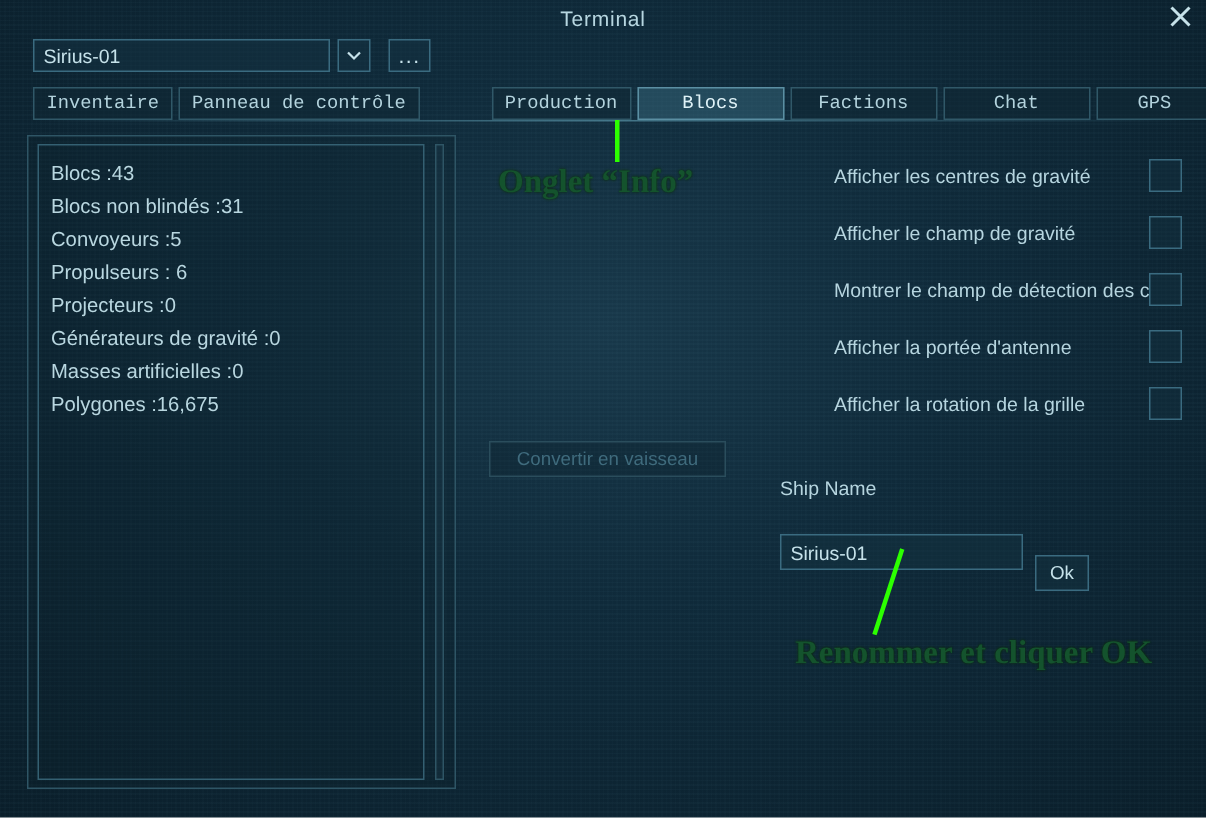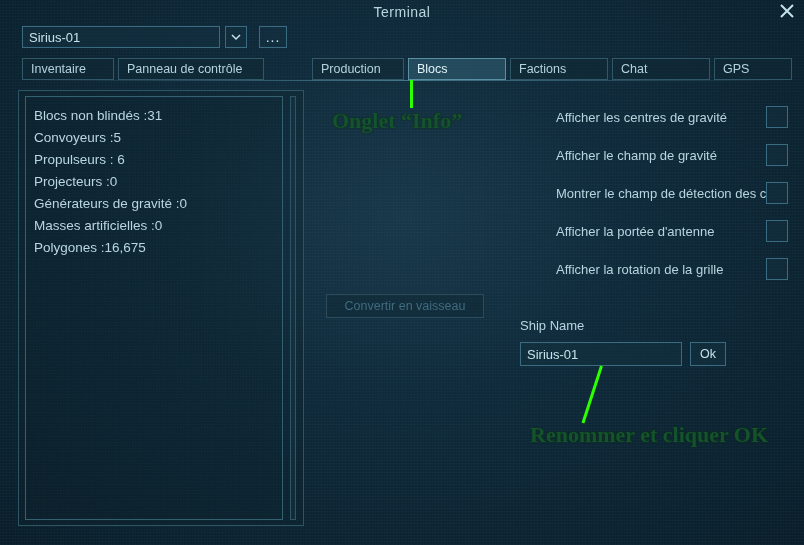--- a/index.html
+++ b/index.html
@@ -75,24 +75,25 @@
   .tab-row {
     position: absolute;
     top: 58px; left: 22px; right: 8px;
     display: flex; gap: 4px;
   }
   .tab {
     height: 22px;
     border: 1px solid #305868;
     background: rgba(15,40,52,0.5);
     color: #b3d3dd;
-    display: flex; align-items: center; justify-content: flex-start;
+    display: flex; align-items: center; justify-content: center;
     font-size: 12.5px;
     padding: 0 8px;
     white-space: nowrap;
+    font-family: Liberation Mono, monospace;
   }
   .tab.w1 { flex: 0 0 92px; }
   .tab.w2 { flex: 0 0 146px; }
   .tab.w3 { flex: 0 0 92px; margin-left: 44px; }
   .tab.wsmall { flex: 0 0 98px; }
   .tab.wgps { flex: 0 0 78px; }
   .tab.active {
     background: rgba(60,110,130,0.45);
     border-color: #5b8fa3;
     color: #dff2f7;
@@ -178,20 +179,21 @@
     font: inherit;
     outline: none;
   }
   .ok-btn {
     width: 36px; height: 24px;
     border: 1px solid #3a6b80;
     background: rgba(20,50,65,0.45);
     color: #c6e2ea;
     display: flex; align-items: center; justify-content: center;
     font-size: 12.5px;
+    margin-top: 28px;
   }
 
   
   .anno {
     position: absolute;
     color: #14532d;
     font-weight: bold;
     font-size: 22px;
     text-shadow: 0 0 2px #0a3000;
     font-family: Georgia, "Times New Roman", serif;
@@ -245,20 +247,21 @@
       <span>Chat</span>
     </div>
   <div class="tab wgps">
       <span>GPS</span>
     </div>
 </div>
 <div class="tab-hr"></div>
 
 <div class="panel panel-frame"></div>
 <div class="list-box">
+  <div>Blocs :43</div>
   <div>Blocs non blindés :31</div>
   <div>Convoyeurs :5</div>
   <div>Propulseurs : 6</div>
   <div>Projecteurs :0</div>
   <div>Générateurs de gravité :0</div>
   <div>Masses artificielles :0</div>
   <div>Polygones :16,675</div>
 </div>
 <div class="list-scroll"></div>
 

